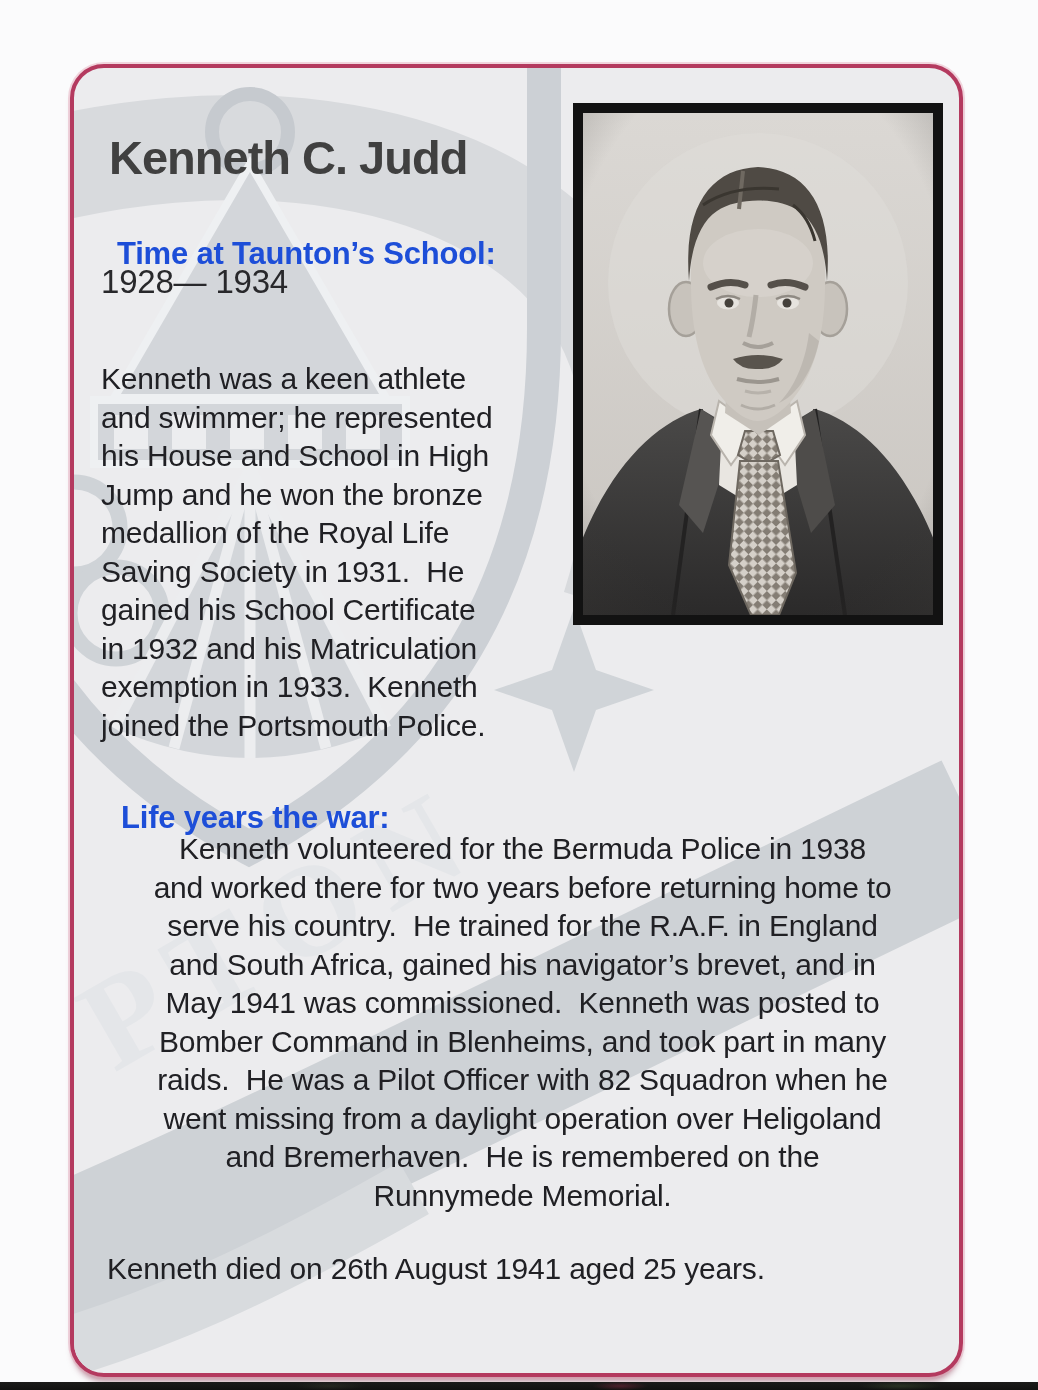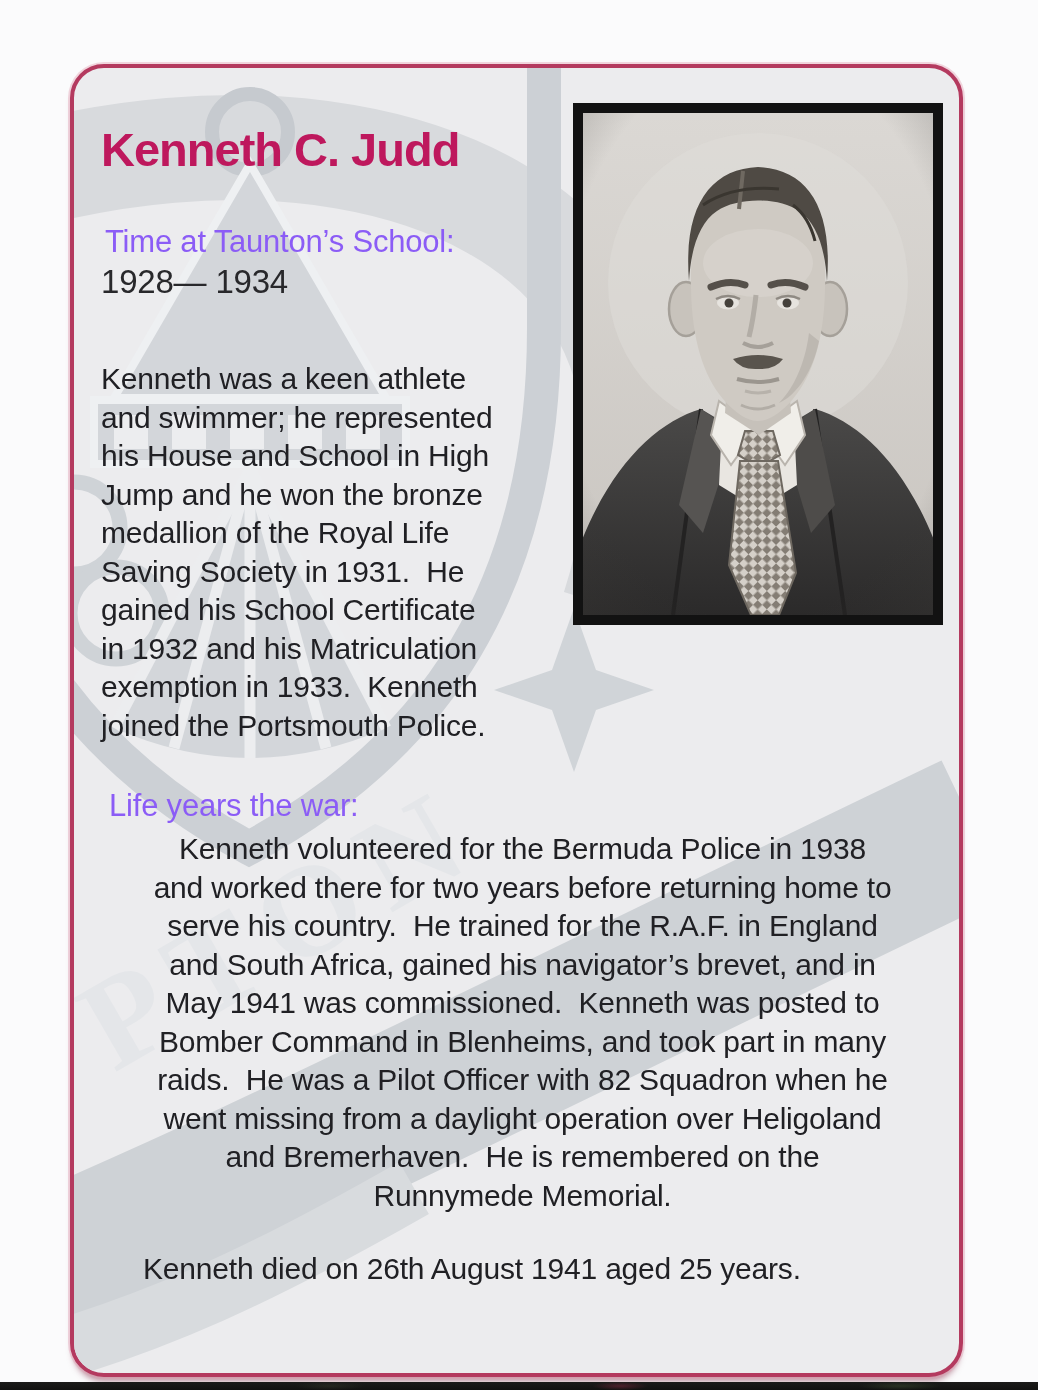--- a/index.html
+++ b/index.html
@@ -11,37 +11,37 @@
   .card{
     position:absolute;left:70px;top:64px;width:885px;height:1305px;
     background:#ececee;border:4px solid #b43a5f;border-radius:34px;
     box-shadow:0 0 0 2px rgba(228,166,184,.45), 0 7px 6px -3px rgba(118,24,54,.5);
     overflow:hidden;
   }
   .watermark{position:absolute;left:0;top:0;width:885px;height:1305px;z-index:0;}
   .card .txt{position:absolute;z-index:2;}
   .name-title{
     left:27px;top:54px;font-size:47px;line-height:56px;font-weight:bold;
-    color:#be185d;letter-spacing:-1px;margin:0;
+    color:#404040;letter-spacing:-1px;margin:8px;
   }
   .h-blue{
-    font-size:31px;line-height:36px;font-weight:normal;color:#8b5cf6;
-    letter-spacing:-0.2px;margin:4px;
+    font-size:31px;line-height:36px;font-weight:bold;color:#1d4ed8;
+    letter-spacing:-0.2px;margin:16px;
   }
   #school-heading{left:27px;top:152px;}
   #years{left:27px;top:194px;font-size:33px;line-height:40px;color:#28282b;}
   #edu-heading{left:27px;top:258px;}
   .body-par{
     font-size:30px;line-height:38.5px;color:#202024;margin:0;
     letter-spacing:-0.2px;white-space:pre-wrap;
   }
   #edu-par{left:27px;top:292px;width:480px;}
   #war-heading{left:31px;top:716px;}
   #war-par{left:31px;top:762px;width:835px;text-align:center;}
-  #death-line{left:33px;top:1182px;width:835px;margin-left:36px;}
+  #death-line{left:33px;top:1182px;width:835px;}
   .photo-frame{
     position:absolute;left:499px;top:35px;width:350px;height:502px;
     border:10px solid #121212;margin:0;z-index:3;background:#d5d2ce;
   }
   .photo-frame svg{display:block;}
   .bottom-photo-strip{
     position:absolute;left:0;top:1382px;width:1038px;height:8px;
     background:
       radial-gradient(40px 6px at 620px 4px, rgba(120,40,60,.55), rgba(0,0,0,0) 70%),
       radial-gradient(60px 6px at 900px 4px, rgba(70,90,55,.4), rgba(0,0,0,0) 70%),

